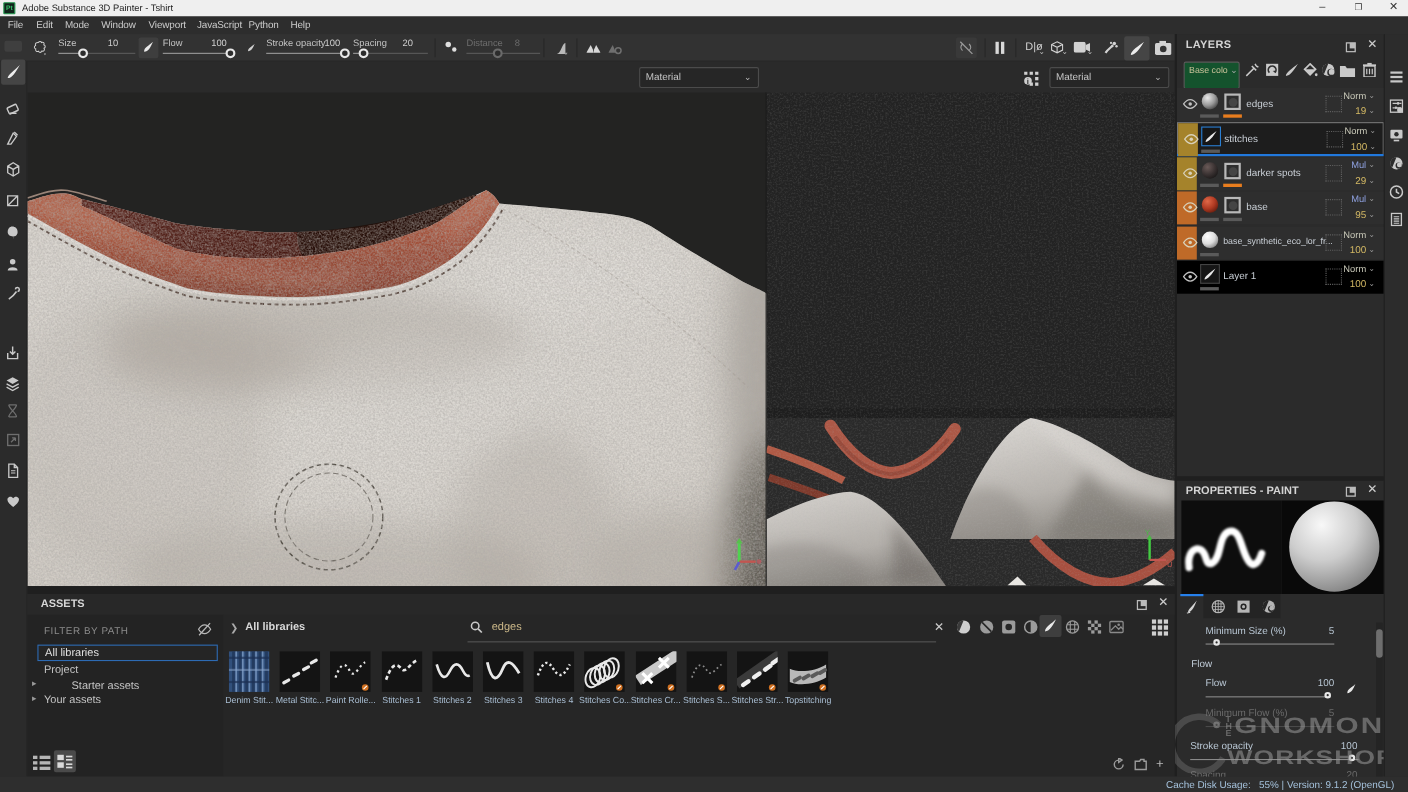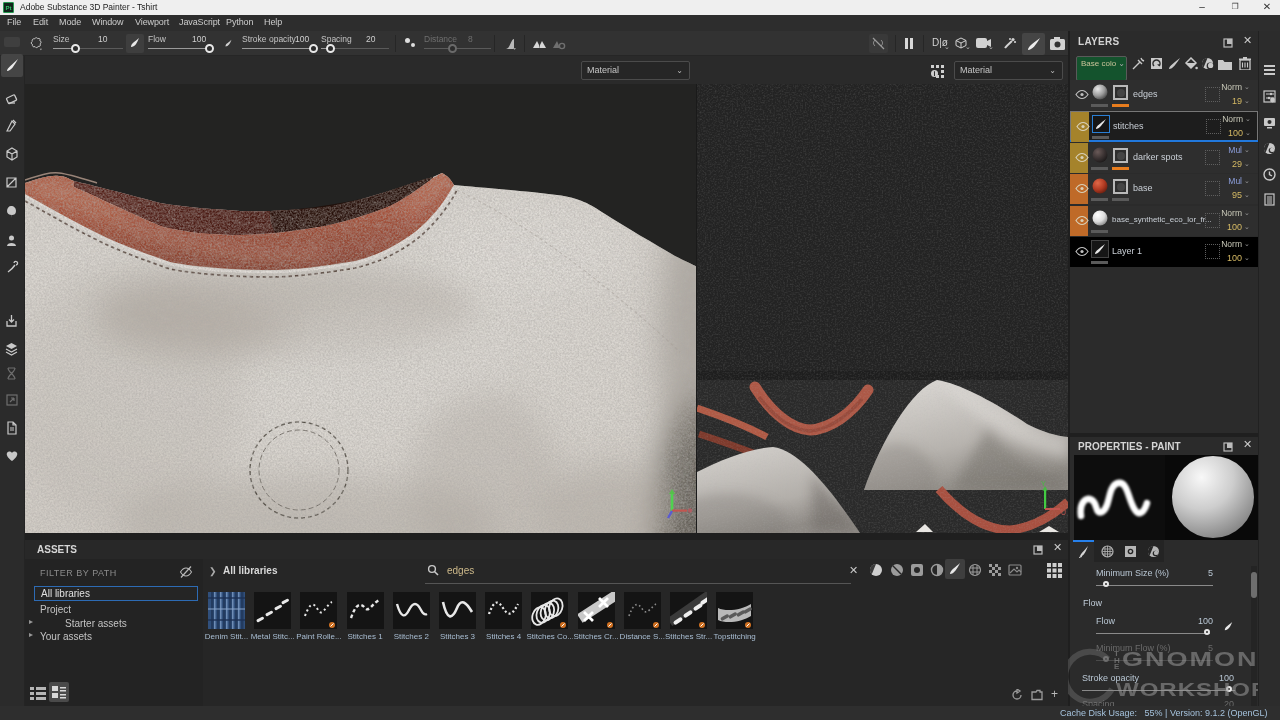--- a/index.html
+++ b/index.html
@@ -553,21 +553,21 @@
             <circle cx="32" cy="33" r="3" fill="#d07020"></circle>
             <path d="M30.5,34.5 L33.5,31.5" stroke="#fff" stroke-width="1"></path>
           </svg>
           <div style="position:absolute;left:369.6px;top:73px;width:47px;text-align:center;font-size:8px;color:#a9bed3;white-space:nowrap;overflow:hidden;">Stitches Cr...</div>
           <svg style="position:absolute;left:420.8px;top:33px;" width="37" height="37" viewBox="0 0 37 37">
             <rect width="37" height="37" fill="#141414"></rect>
             <path d="M5,24 C10,10 14,10 19,18 C23,24 28,14 32,12" stroke="#8a8a8a" stroke-width="1.6" fill="none" stroke-dasharray="1.6,2.6"></path>
             <circle cx="32" cy="33" r="3" fill="#d07020"></circle>
             <path d="M30.5,34.5 L33.5,31.5" stroke="#fff" stroke-width="1"></path>
           </svg>
-          <div style="position:absolute;left:415.8px;top:73px;width:47px;text-align:center;font-size:8px;color:#a9bed3;white-space:nowrap;overflow:hidden;">Distance S...</div>
+          <div style="position:absolute;left:415.8px;top:73px;width:47px;text-align:center;font-size:8px;color:#a9bed3;white-space:nowrap;overflow:hidden;">Stitches S...</div>
           <svg style="position:absolute;left:467.0px;top:33px;" width="37" height="37" viewBox="0 0 37 37">
             <rect width="37" height="37" fill="#141414"></rect>
             <rect x="-4" y="13" width="50" height="9" fill="#3a3a3a" transform="rotate(-35 18 18)"></rect>
             <rect x="3" y="27" width="10" height="4" rx="2" fill="#efefef" transform="rotate(-35 8 29)"></rect>
             <rect x="13" y="20" width="10" height="4" rx="2" fill="#efefef" transform="rotate(-35 18 22)"></rect>
             <rect x="23" y="13" width="10" height="4" rx="2" fill="#efefef" transform="rotate(-35 28 15)"></rect>
             <rect x="30" y="7" width="10" height="4" rx="2" fill="#efefef" transform="rotate(-35 35 9)"></rect>
             <circle cx="32" cy="33" r="3" fill="#d07020"></circle>
             <path d="M30.5,34.5 L33.5,31.5" stroke="#fff" stroke-width="1"></path>
           </svg>

